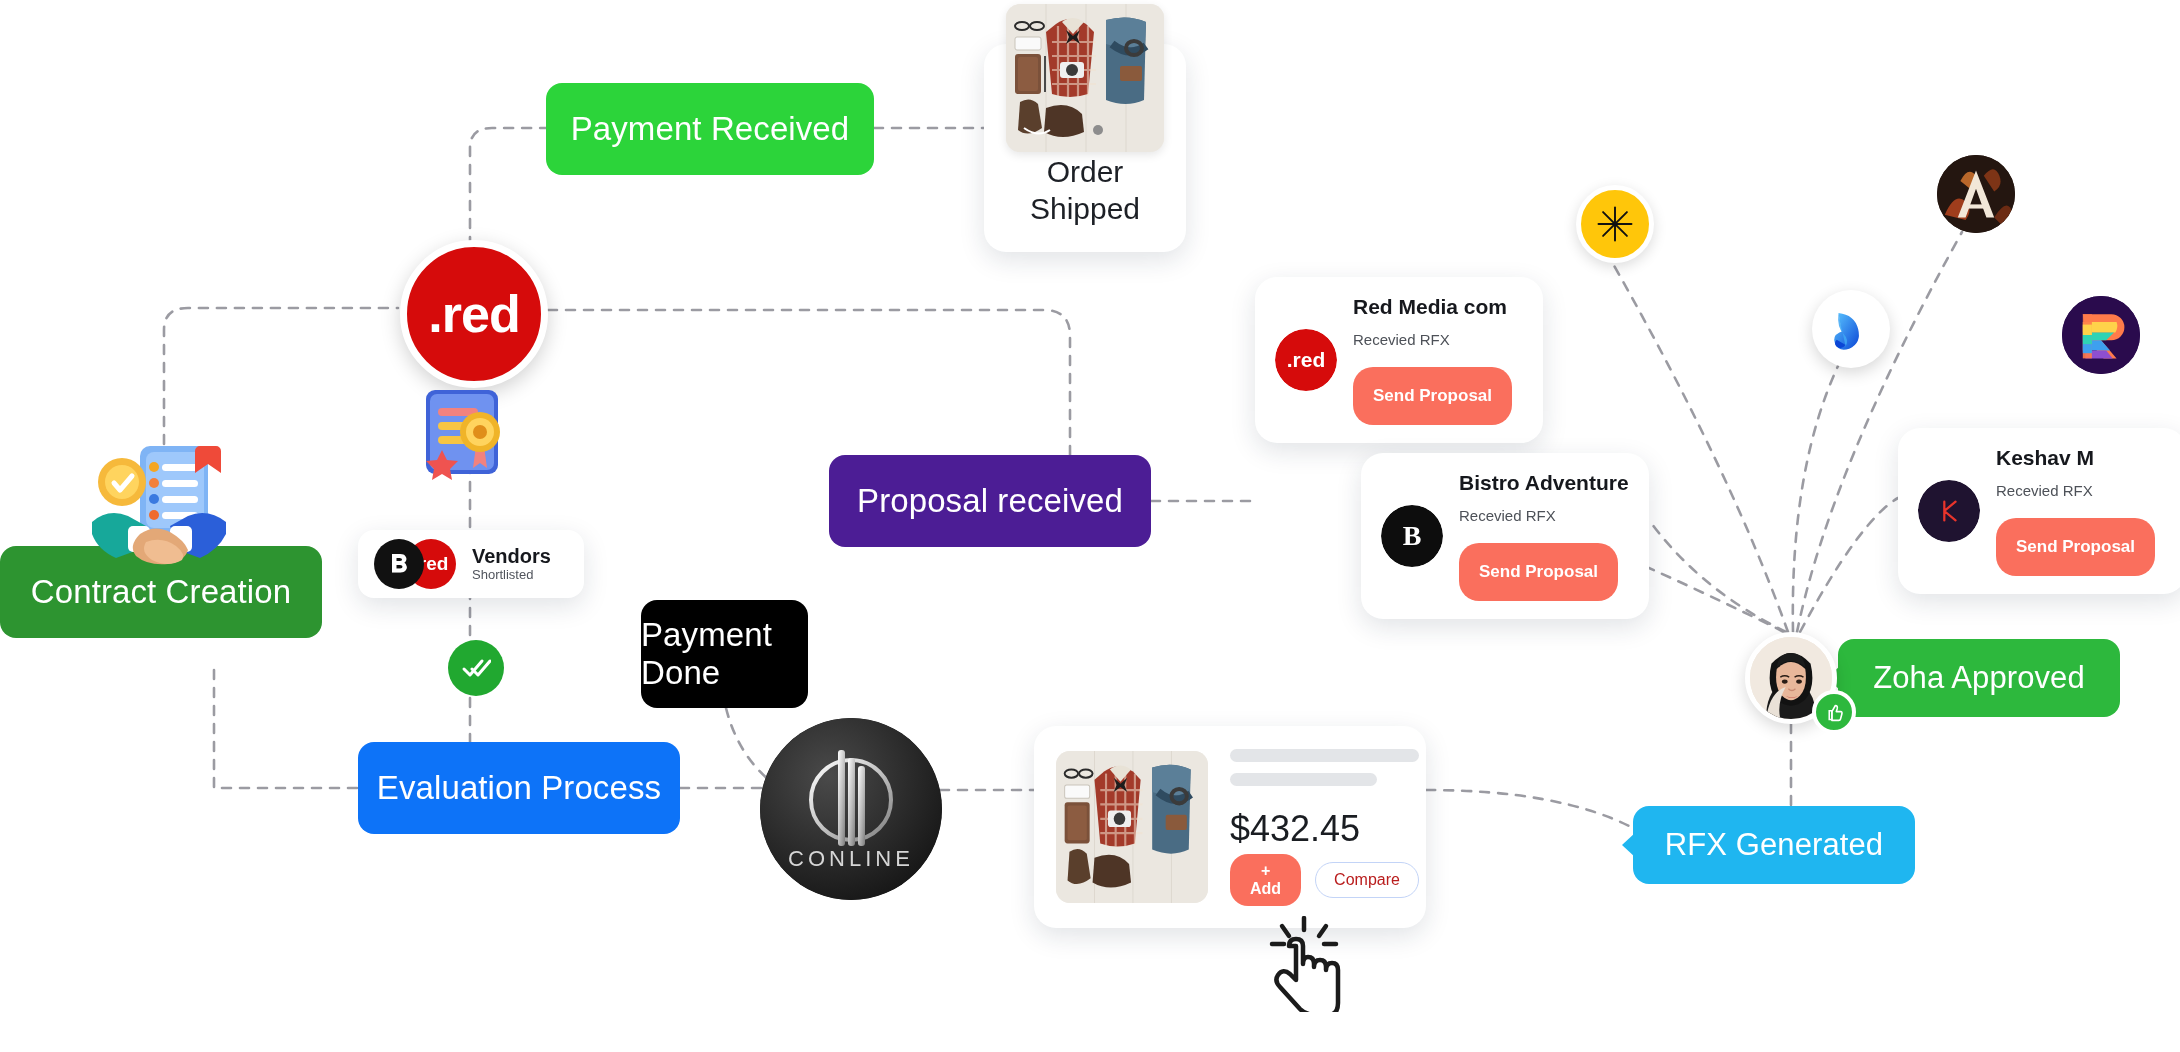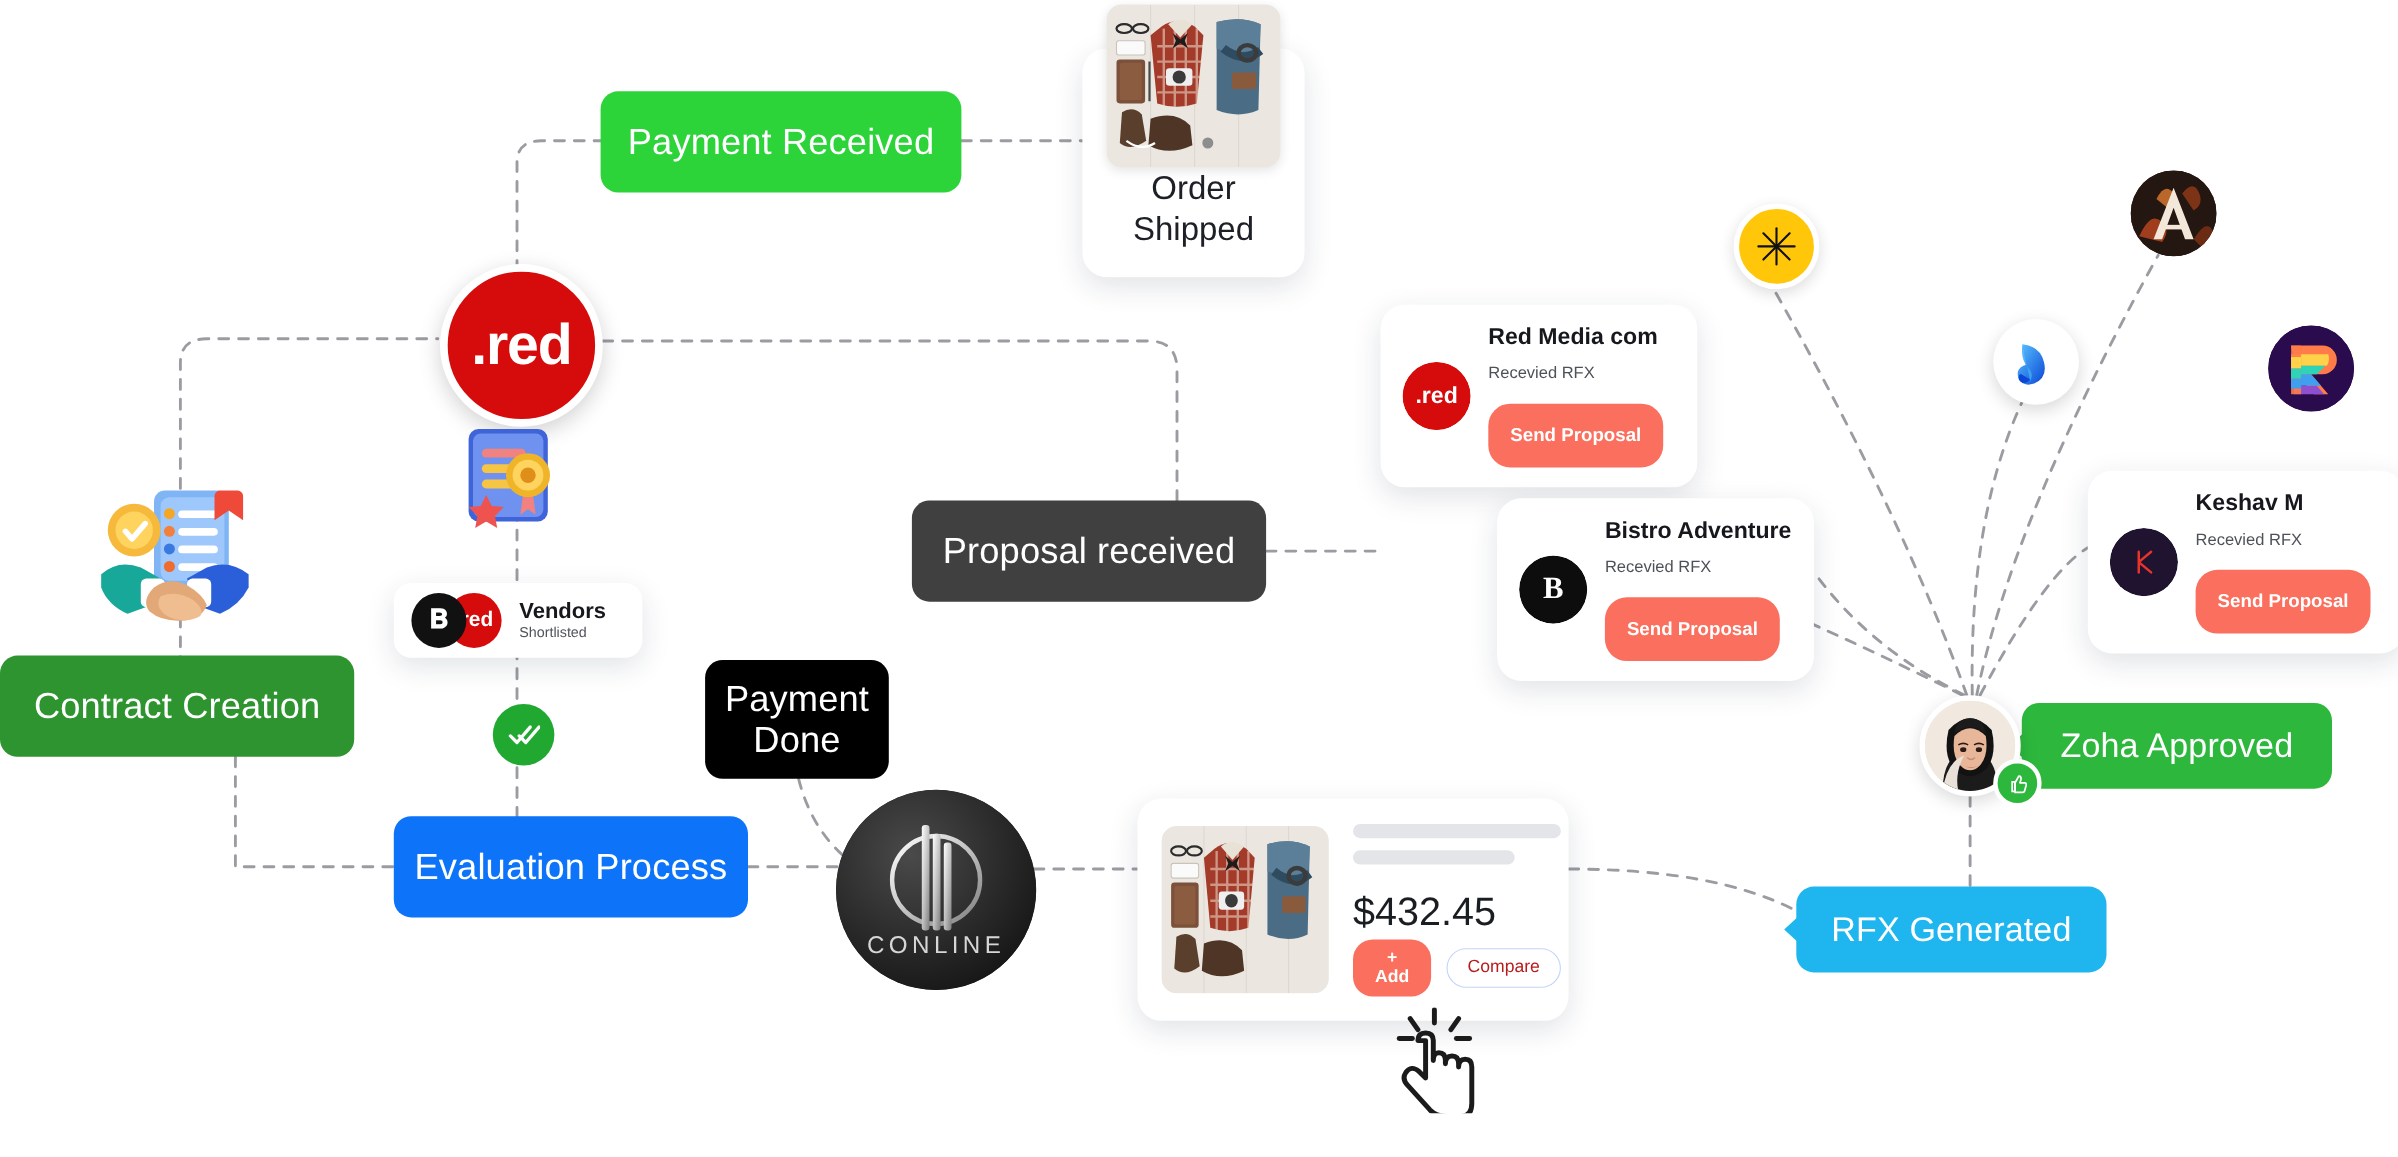--- a/index.html
+++ b/index.html
@@ -3,21 +3,21 @@
 <meta charset="utf-8">
 <style>
   html,body{margin:0;padding:0;background:#fff;}
   body{width:2180px;height:1052px;overflow:hidden;
        font-family:"Liberation Sans","DejaVu Sans",sans-serif;}
   #stage{position:relative;width:2180px;height:1052px;background:#ffffff;}
   .abs{position:absolute;}
 
   
   .pill{position:absolute;display:flex;align-items:center;justify-content:center;
-        color:#fff;border-radius:16px;text-align:center;line-height:1.15;
+        color:#fff;border-radius:16px;text-align:left;line-height:1.15;
         font-weight:400;letter-spacing:.1px;box-sizing:border-box;}
   .pill.lg{font-size:33px;}
   .pill.bubble::after{content:"";position:absolute;left:-11px;top:50%;
         transform:translateY(-50%);width:0;height:0;
         border-top:13px solid transparent;border-bottom:13px solid transparent;
         border-right:14px solid currentColor;}
 
   
   .card{position:absolute;background:#fff;border-radius:22px;
         box-shadow:0 8px 26px rgba(25,35,60,.13);box-sizing:border-box;}
@@ -83,30 +83,30 @@
       <path d="M1800 632 Q1860 520 1898 498"></path>
       <path d="M1784 632 Q1640 560 1505 508"></path>
       <path d="M1786 632 Q1700 590 1649 520"></path>
     </g>
   </svg>
 
   <div id="pills">
       <div class="pill lg" style="left: 546px; top: 83px; width: 328px; height: 92px; background: rgb(44, 212, 58); color: rgb(44, 212, 58); font-size: 33px;">
         <span style="color: rgb(255, 255, 255);">Payment Received</span>
       </div>
-      <div class="pill lg" style="left: 0px; top: 596px; width: 322px; height: 92px; background: rgb(45, 148, 48); color: rgb(45, 148, 48); font-size: 33px;">
+      <div class="pill lg" style="left: 0px; top: 546px; width: 322px; height: 92px; background: rgb(45, 148, 48); color: rgb(45, 148, 48); font-size: 33px;">
         <span style="color: rgb(255, 255, 255);">Contract Creation</span>
       </div>
       <div class="pill lg" style="left: 358px; top: 742px; width: 322px; height: 92px; background: rgb(13, 115, 248); color: rgb(13, 115, 248); font-size: 33px;">
         <span style="color: rgb(255, 255, 255);">Evaluation Process</span>
       </div>
       <div class="pill lg" style="left: 641px; top: 600px; width: 167px; height: 108px; background: #000000; color: rgb(46, 194, 110); font-size: 33px;">
         <span style="color: rgb(255, 255, 255);">Payment Done</span>
       </div>
-      <div class="pill lg" style="left: 829px; top: 455px; width: 322px; height: 92px; background: #404040; color: rgb(255, 179, 0); font-size: 33px;">
+      <div class="pill lg" style="left: 829px; top: 455px; width: 322px; height: 92px; background: #4c1d95; color: rgb(255, 179, 0); font-size: 33px;">
         <span style="color: rgb(255, 255, 255);">Proposal received</span>
       </div>
       <div class="pill lg bubble" style="left: 1838px; top: 639px; width: 282px; height: 78px; background: rgb(45, 184, 61); color: rgb(45, 184, 61); font-size: 31px;">
         <span style="color: rgb(255, 255, 255);">Zoha Approved</span>
       </div>
       <div class="pill lg bubble" style="left: 1633px; top: 806px; width: 282px; height: 78px; background: rgb(31, 182, 240); color: rgb(31, 182, 240); font-size: 31px;">
         <span style="color: rgb(255, 255, 255);">RFX Generated</span>
       </div>
     </div>
 

